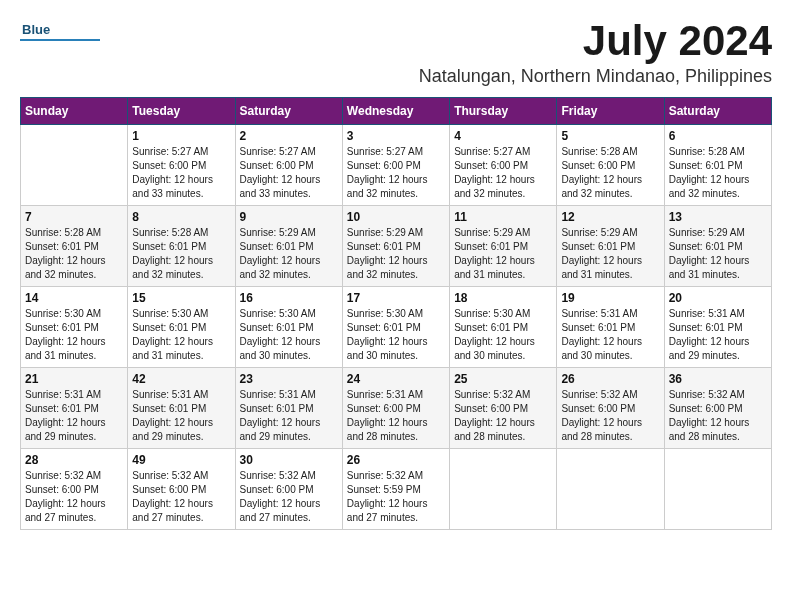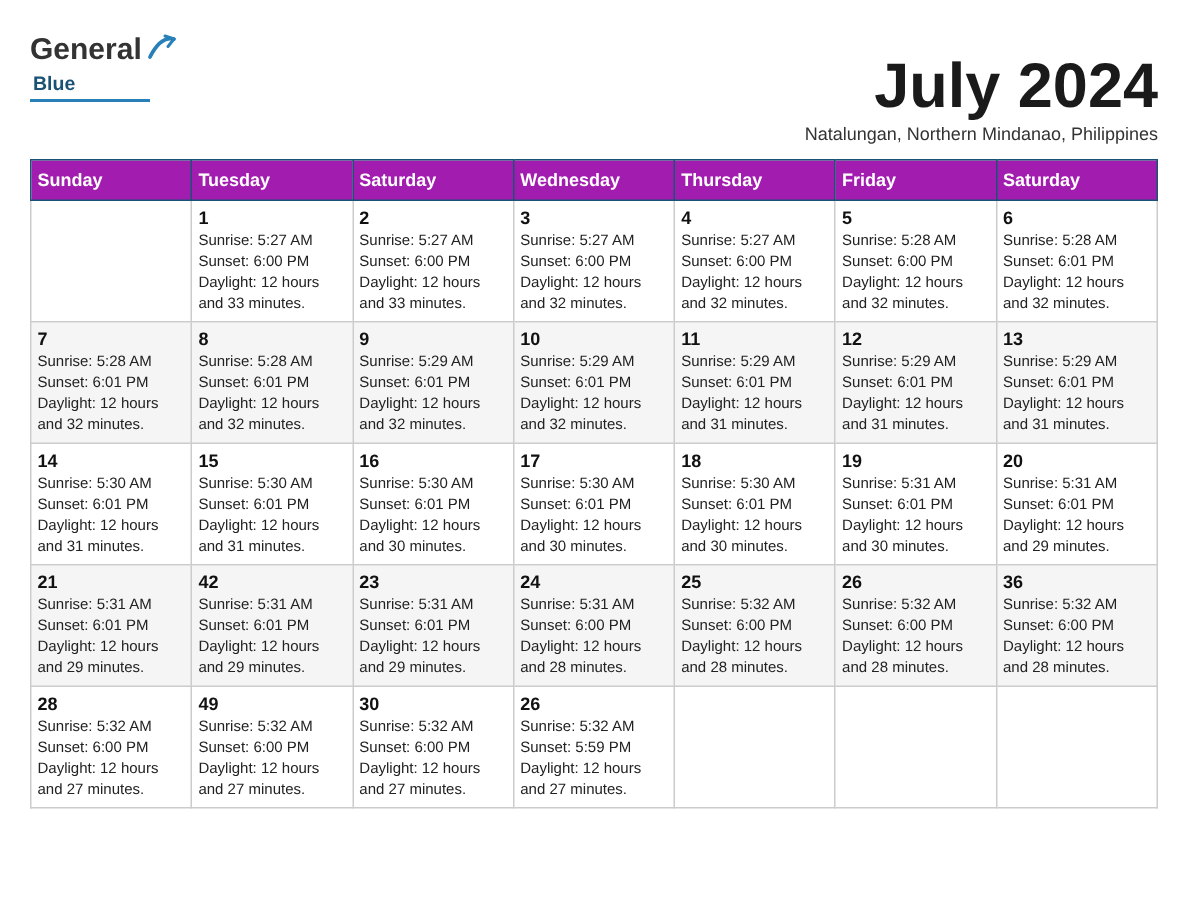--- a/index.html
+++ b/index.html
@@ -11,40 +11,39 @@
       padding: 20px;
     }
     .header-section {
       display: flex;
       justify-content: space-between;
       align-items: flex-start;
       margin-bottom: 10px;
     }
     .title-section {
       text-align: right;
-      margin-top: 16px;
     }
     .month-title {
       font-size: 42px;
       font-weight: bold;
       color: #1a1a1a;
       line-height: 1;
     }
     .location-title {
-      font-size: 12px;
+      font-size: 18px;
       color: #333;
       margin-top: 4px;
     }
     .calendar-table {
       width: 100%;
       border-collapse: collapse;
       font-size: 11px;
     }
     .calendar-table th {
-      background-color: #a21caf;
+      background-color: #701a75;
       color: white;
       padding: 6px 4px;
       text-align: left;
       font-size: 12px;
       font-weight: bold;
       border: 1px solid #1a5276;
     }
     .calendar-table td {
       border: 1px solid #ccc;
       vertical-align: top;
@@ -101,29 +100,20 @@
     }
     
     .row-white td { background: #fff; }
     .row-gray td { background: #f0f0f0; }
   </style>
 </head>
 <body>
 
 <div class="header-section">
   <div class="logo-container">
-    <div class="logo-line1">
-      <span class="logo-general">General</span>
-      <span class="logo-swoosh">
-        <svg width="22" height="22" viewBox="0 0 22 22" fill="none" xmlns="http://www.w3.org/2000/svg">
-          <path d="M4 18 Q11 4 20 6" stroke="#2980b9" stroke-width="2.5" fill="none" stroke-linecap="round"></path>
-          <path d="M14 4 L20 6 L16 11" stroke="#2980b9" stroke-width="2" fill="none" stroke-linecap="round" stroke-linejoin="round"></path>
-        </svg>
-      </span>
-    </div>
     <div>
       <span class="logo-blue-text">Blue</span>
     </div>
     <div class="logo-underline" style="width:80px;"></div>
   </div>
   <div class="title-section">
     <div class="month-title">July 2024</div>
     <div class="location-title">Natalungan, Northern Mindanao, Philippines</div>
   </div>
 </div>

